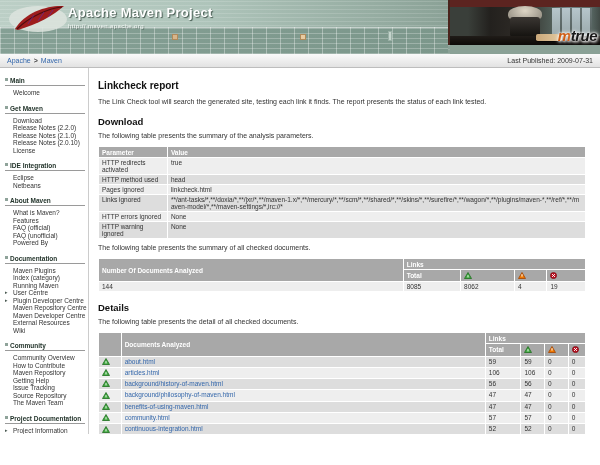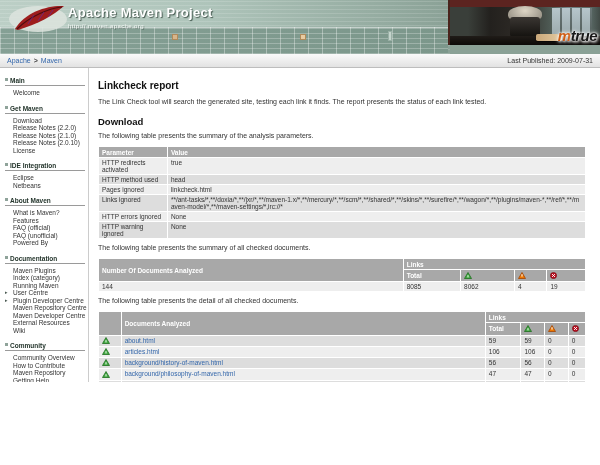--- a/index.html
+++ b/index.html
@@ -51,21 +51,21 @@
 
   
   .crumbbar { height:14px; display:flex; align-items:center; justify-content:space-between;
     padding:0 7px; background:linear-gradient(#fafafa,#e2e2e2); border-bottom:1px solid #bdbdbd;
     font-size:7px; color:#333; }
   .crumbbar a { color:#36a; text-decoration:none; cursor:pointer; }
   .crumb-sep { margin:0 3px; font-weight:bold; color:#444; }
   .published b { font-weight:normal; }
 
   
-  .page { display:flex; height:314px; }
+  .page { display:flex; height:366px; }
   .sidebar { width:89px; flex:0 0 89px; border-right:1px solid #ccc; padding:9px 3px 0 5px;
     font-size:6.5px; overflow:hidden; }
   .nav-section { margin-bottom:8px; }
   .nav-header { font-weight:bold; color:#24352c; border-bottom:1px solid #9a9a9a;
     padding-bottom:1px; margin-bottom:3px; white-space:nowrap; }
   .nav-bullet { display:inline-block; width:3px; height:3px; background:#8fa39a;
     margin-right:2px; vertical-align:2px; }
   .nav-item { display:block; position:relative; padding-left:8px; line-height:7.5px;
     color:#333; text-decoration:none; white-space:nowrap; cursor:pointer; }
   .nav-item.current { font-weight:bold; color:#000; padding-left:13px; line-height:9px; }
@@ -283,20 +283,21 @@
       <tr class="row-b">
         <td>144</td>
         <td>8085</td>
         <td>8062</td>
         <td>4</td>
         <td>19</td>
       </tr>
     </tbody>
       </table>
 
+    <h2 class="sec-title">Details</h2>
     <p>The following table presents the detail of all checked documents.</p>
 
     <table class="rpt t-details">
       <colgroup>
           <col class="c-ic">
           <col class="c-doc">
           <col class="c-total">
           <col class="c-v">
           <col class="c-w">
           <col class="c-e">

